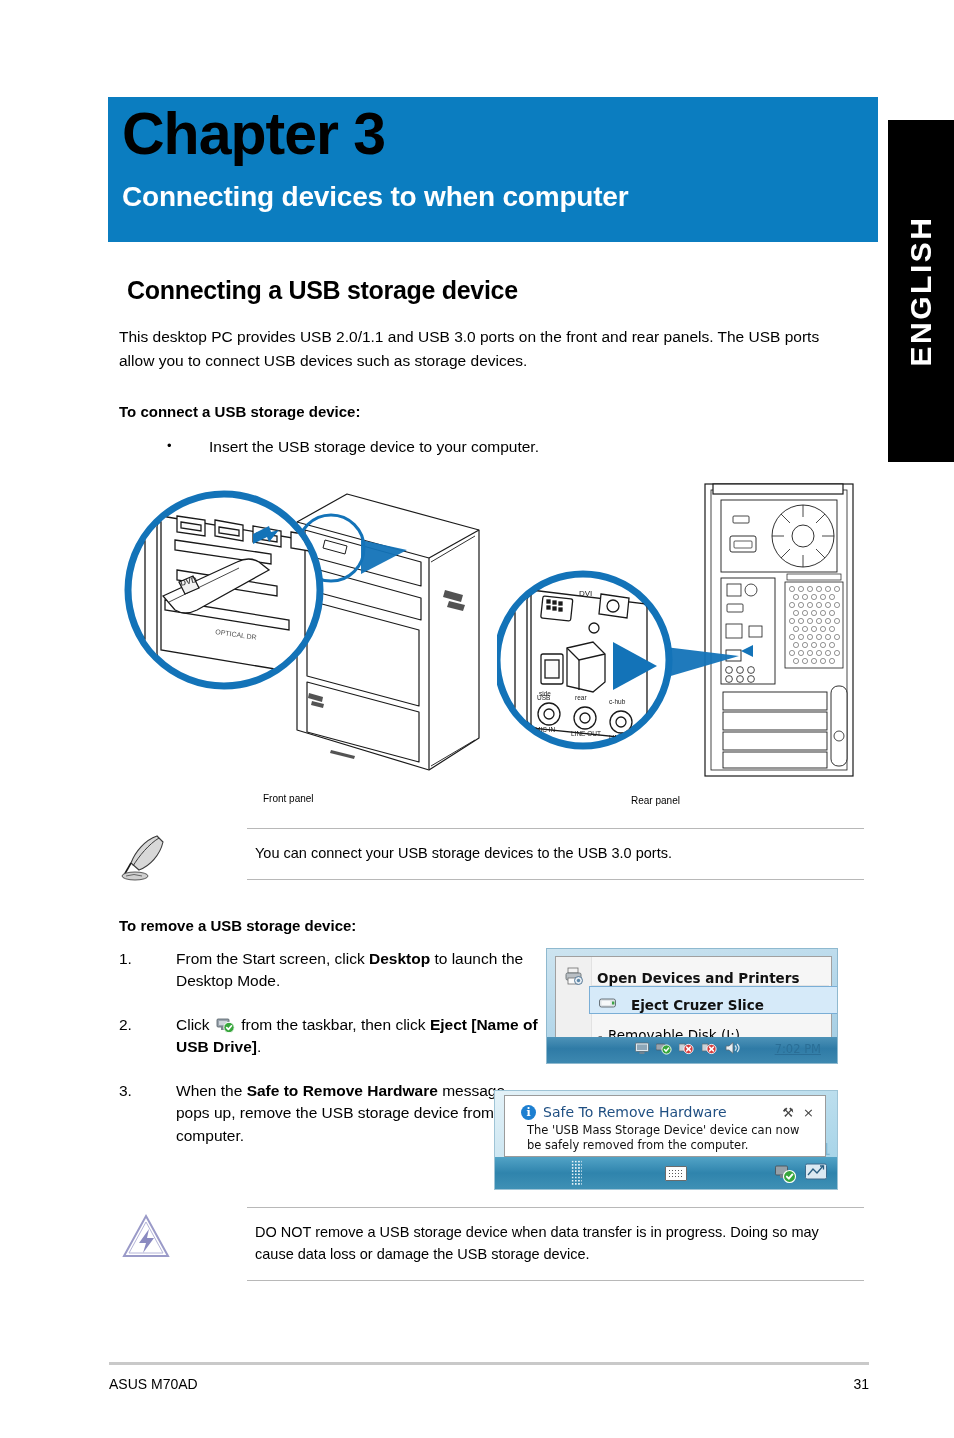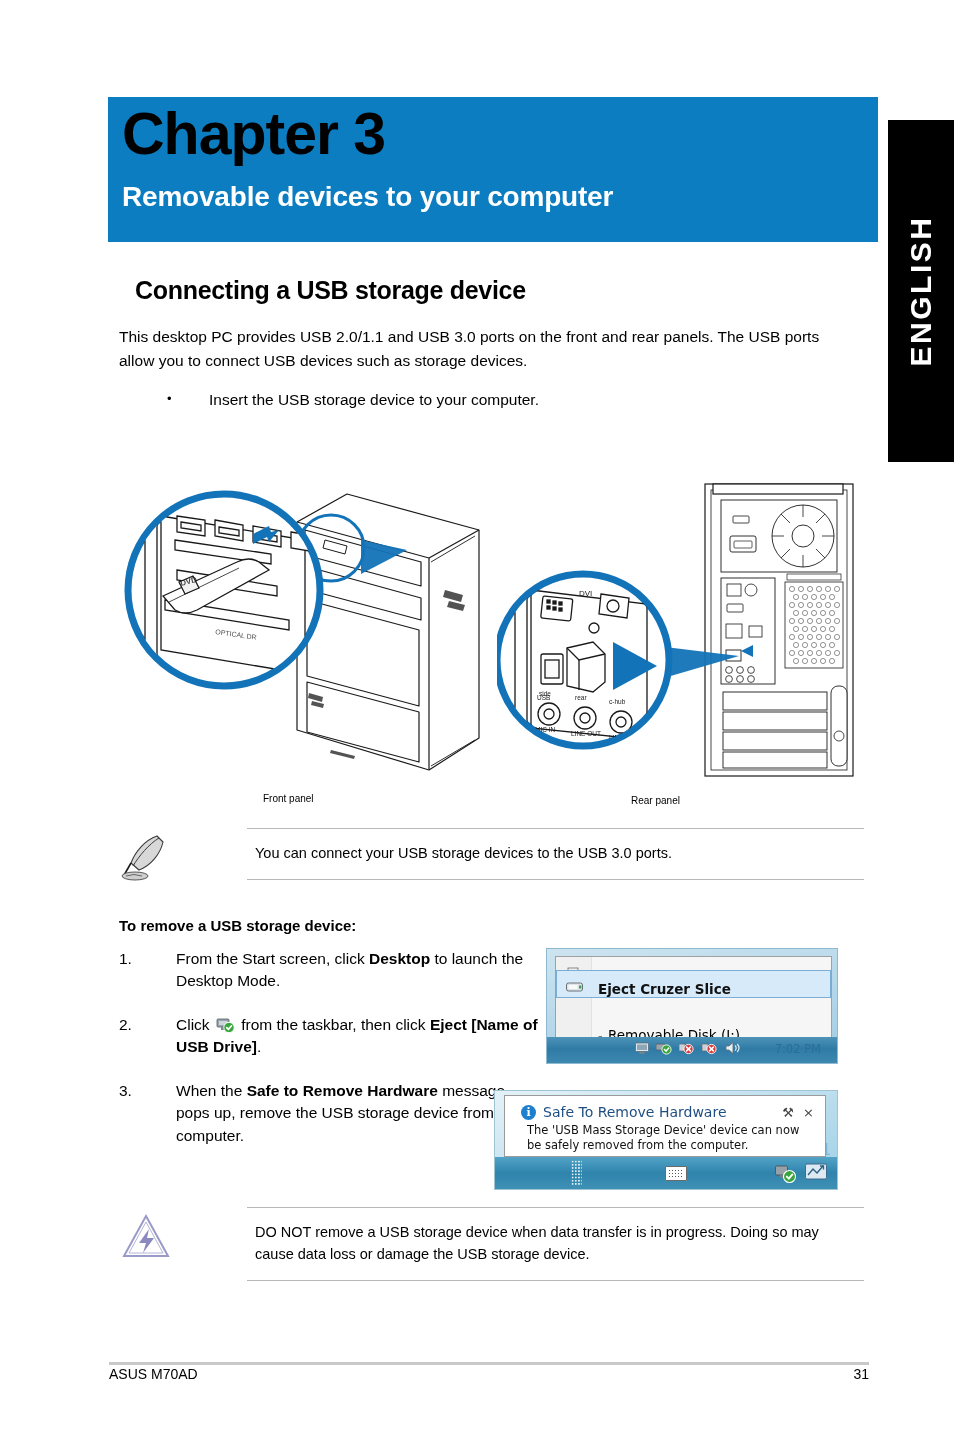--- a/index.html
+++ b/index.html
@@ -73,21 +73,21 @@
   
   .content {
     position: absolute;
     left: 119px;
     top: 276px;
     width: 745px;
   }
   .section-heading {
     font-size: 25px;
     font-weight: bold;
-    margin: 0 0 20px 16px;
+    margin: 0 0 20px 8px;
     letter-spacing: -0.3px;
   }
   .body-para {
     font-size: 15.5px;
     line-height: 1.55;
     margin: 0;
     max-width: 710px;
   }
   .sub-heading {
     font-size: 15px;
@@ -222,21 +222,21 @@
   .win-menu-item {
     position: absolute;
     left: 0;
     width: 100%;
     height: 28px;
     display: flex;
     align-items: flex-end;
     box-sizing: border-box;
   }
   .wmi-1 { top: 1px; }
-  .wmi-2 { top: 13px; background: #d6eaf9; border: 1px solid #7aaed6; box-sizing: border-box; }
+  .wmi-2 { top: 29px; background: #d6eaf9; border: 1px solid #7aaed6; box-sizing: border-box; margin-left: 33px; }
   .wmi-3 { top: 58px; }
   .win-menu-item-label {
     margin-left: 41px;
     font-size: 13.5px;
     font-weight: bold;
     color: #111;
     font-family: "DejaVu Sans", sans-serif;
   }
   .wmi-3 .win-menu-item-label {
     font-weight: normal;
@@ -266,20 +266,21 @@
     align-items: center;
     gap: 7px;
   }
   .tray-clock {
     position: absolute;
     right: 16px;
     top: 5px;
     font-size: 11.5px;
     color: #2a6e96;
     font-family: "DejaVu Sans", sans-serif;
+    text-decoration: underline;
   }
 
   
   .win-balloon-shot {
     position: absolute;
     left: 494px;
     top: 1090px;
     width: 344px;
     height: 100px;
     overflow: hidden;
@@ -383,41 +384,42 @@
   .bt-usb-icon { position: absolute; right: 40px; top: 5px; width: 22px; height: 22px; }
   .bt-net-icon { position: absolute; right: 10px; top: 5px; width: 22px; height: 20px; }
 
   
   .footer {
     position: absolute;
     left: 109px;
     top: 1362px;
     width: 760px;
     border-top: 3px solid #c9c9c9;
-    padding-top: 1px;
+    padding-top: 11px;
     display: flex;
     justify-content: space-between;
     font-size: 14px;
   }
 </style>
 </head>
 <body>
 
 <div class="lang-tab">
   <span class="lang-tab-label">ENGLISH</span>
 </div>
 
 <div class="chapter-banner">
   <div class="chapter-number">Chapter 3</div>
-  <div class="chapter-subtitle">Removable devices to your computer</div>
+  <div class="chapter-subtitle">Connecting devices to when computer</div>
 </div>
 
 <div class="content">
   <h1 class="section-heading">Connecting a USB storage device</h1>
   <p class="body-para">This desktop PC provides USB 2.0/1.1 and USB 3.0 ports on the front and rear panels. The USB ports allow you to connect USB devices such as storage devices.</p>
+  <p class="sub-heading">To connect a USB storage device:</p>
   <div class="bullet-row">
     <span class="bullet-dot">•</span>
     <span class="bullet-text">Insert the USB storage device to your computer.</span>
   </div>
 </div>
 
 <div class="illus-area">
 
   <svg class="illus-svg" width="380" height="310" viewBox="0 0 380 310" fill="none">
     <g stroke="#1a1a1a" stroke-width="1.2" fill="#ffffff" stroke-linejoin="round">

